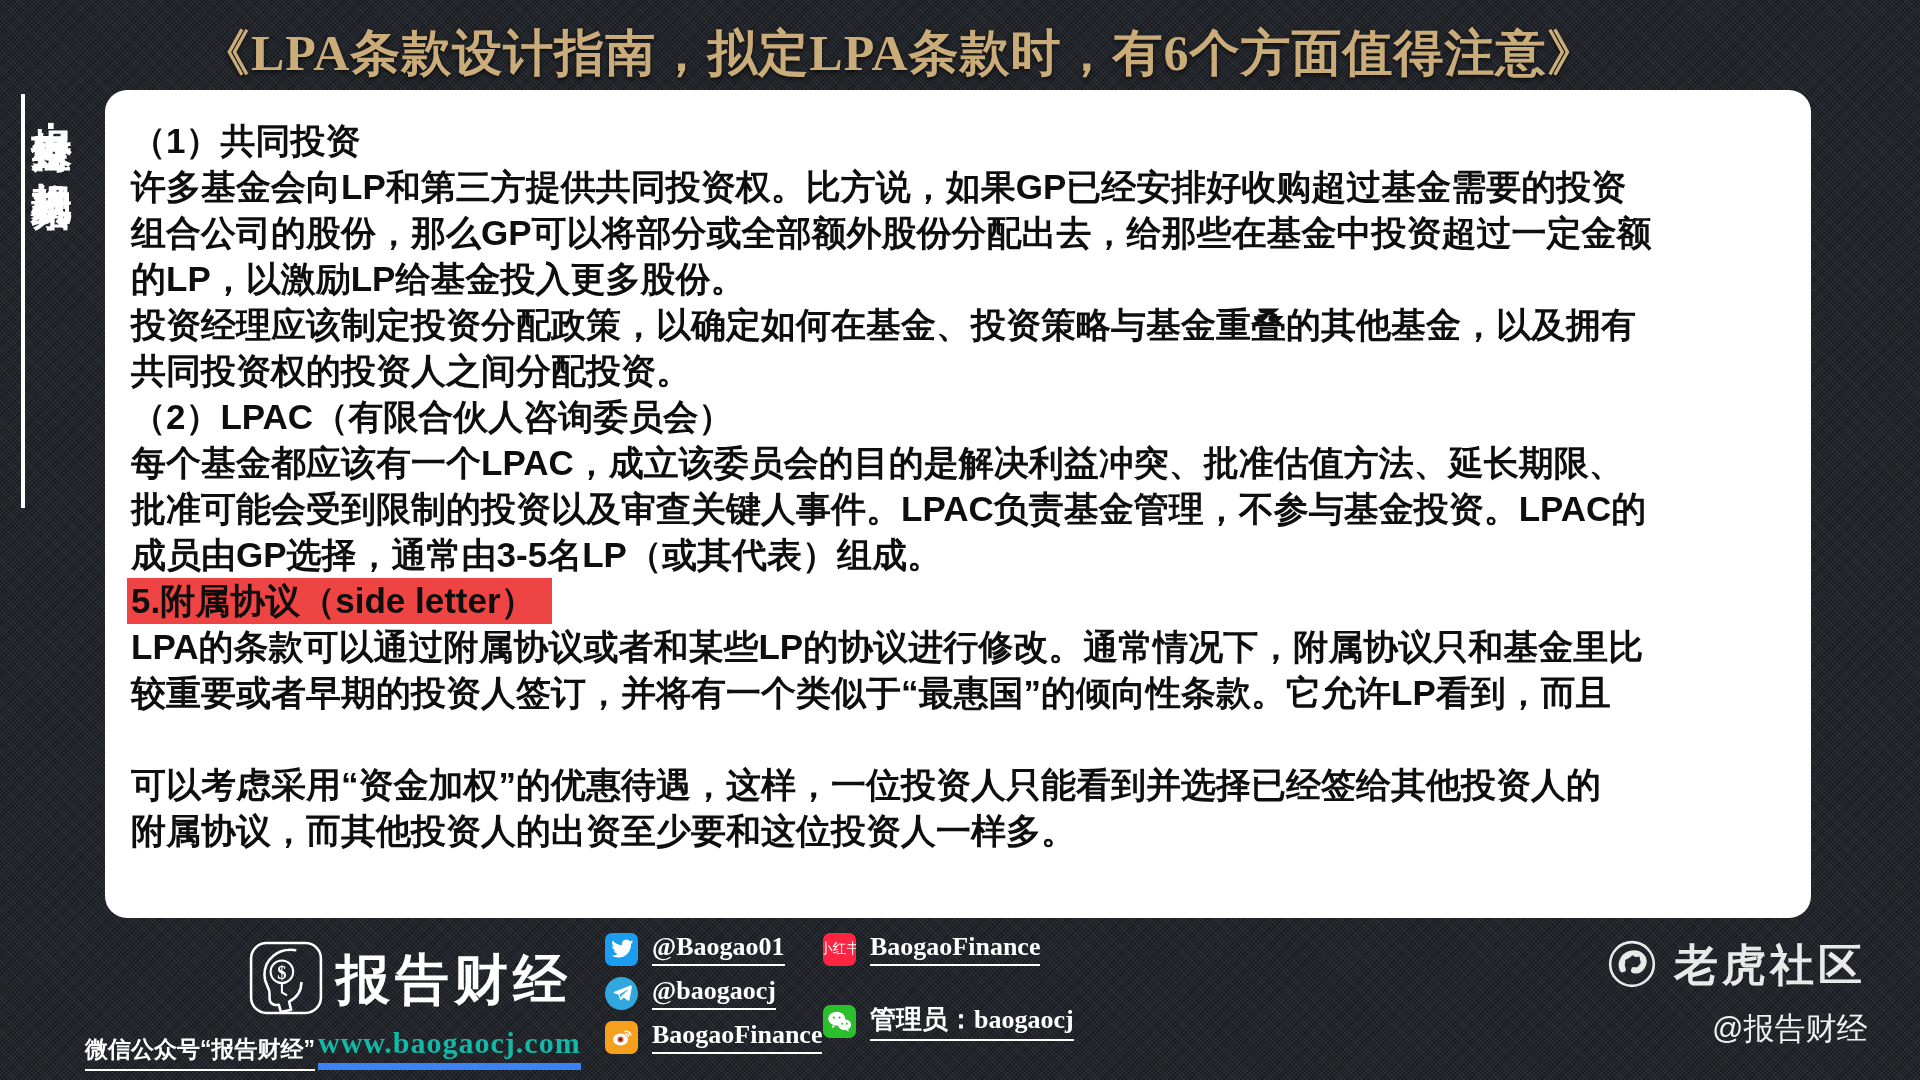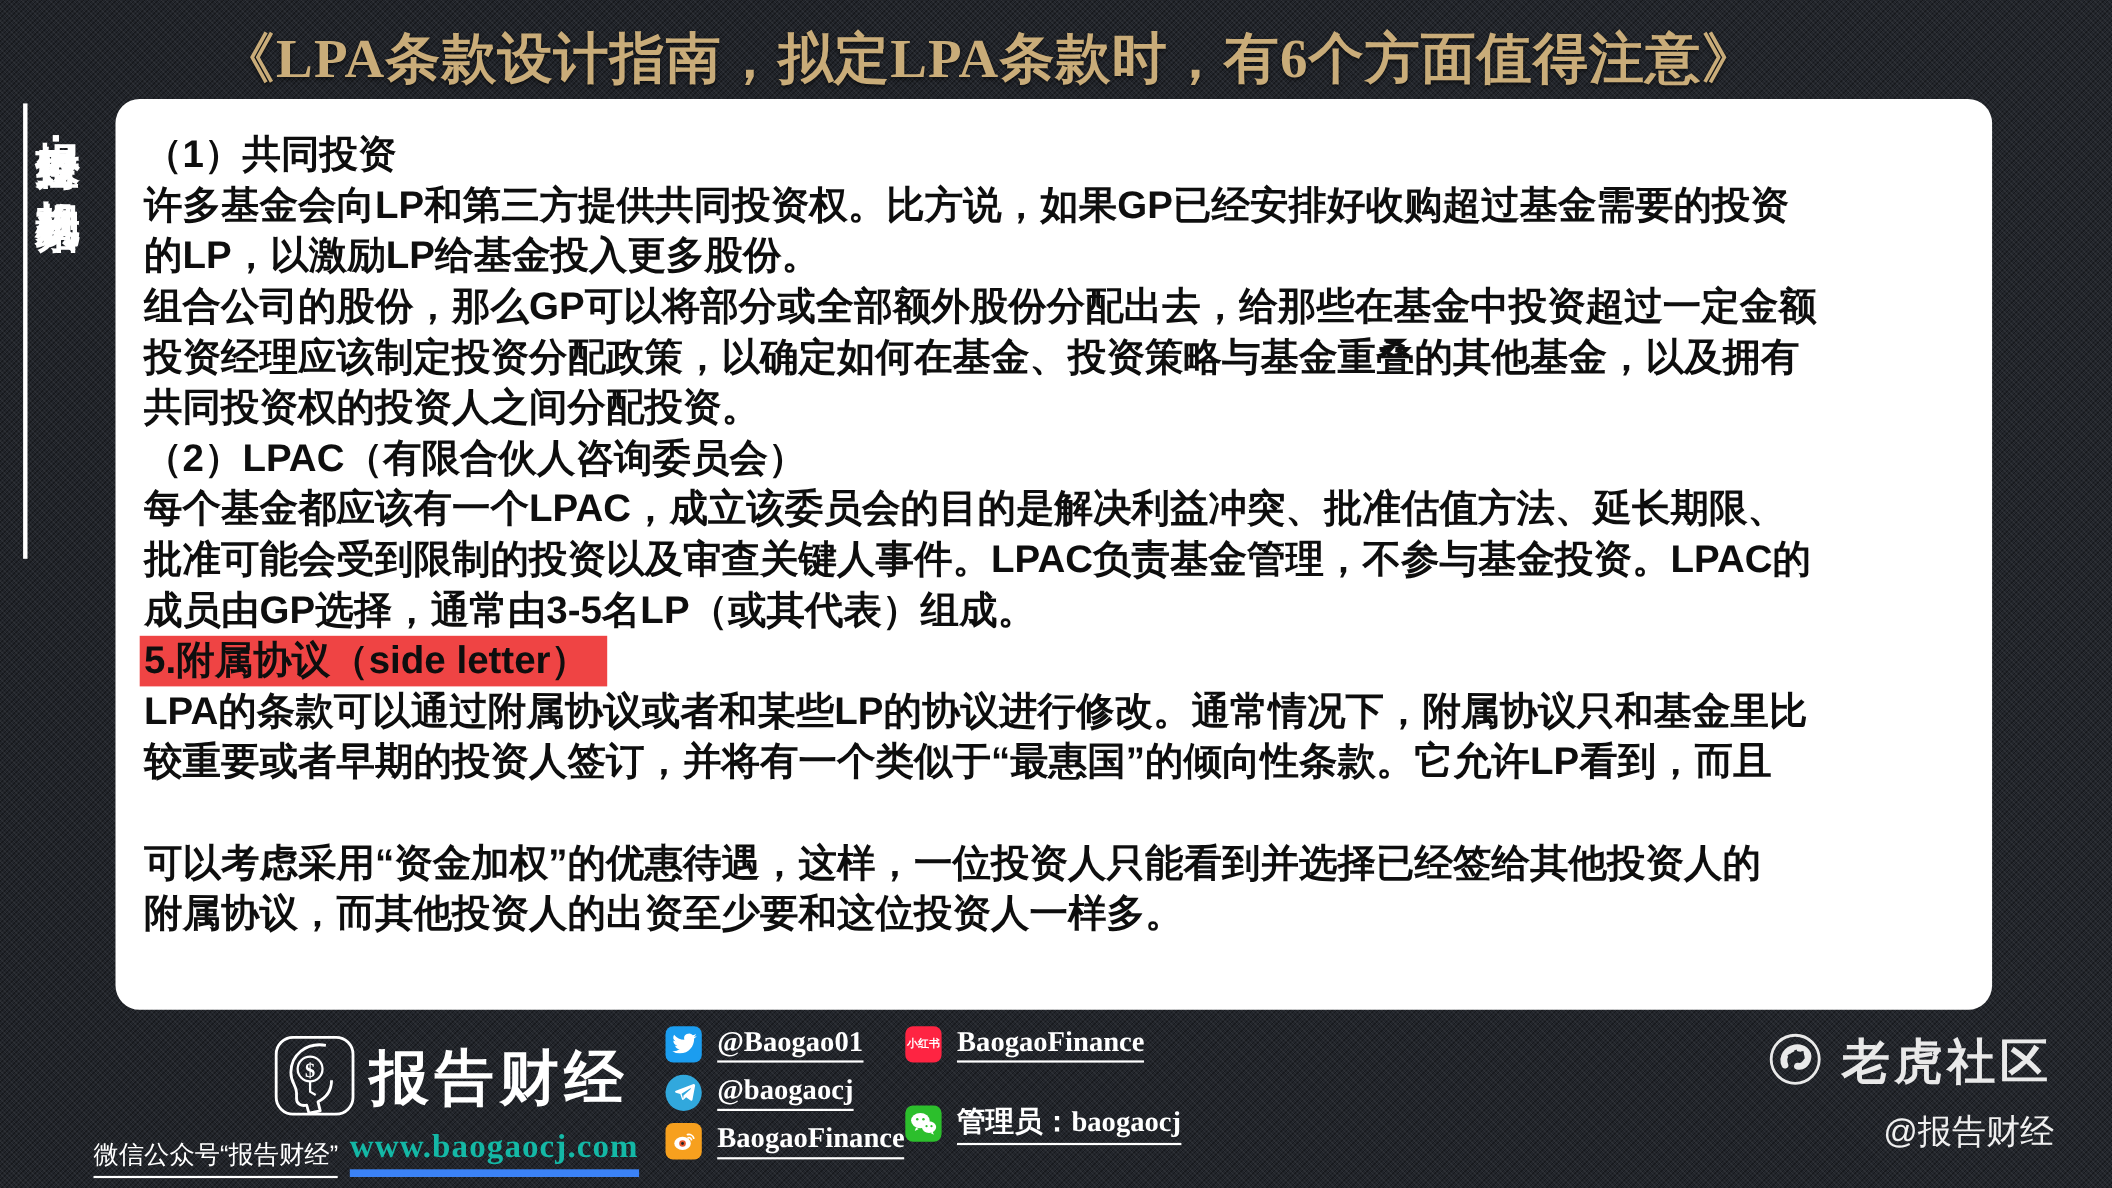--- a/index.html
+++ b/index.html
@@ -36,59 +36,59 @@
   .line{
     font-size:35px;font-weight:bold;color:#0e0e0e;
     line-height:46px;height:46px;white-space:nowrap;
   }
   .line.blank{height:46px;}
   .line.highlight{background:#ef4444;width:fit-content;padding:0 16px 0 4px;margin-left:-4px;}
   
   .brand{position:absolute;left:248px;top:940px;display:flex;align-items:center;gap:12px;}
   .brand-name{font-size:54px;font-weight:900;color:#ffffff;letter-spacing:5px;white-space:nowrap;}
   .brand-sub{
-    position:absolute;left:85px;top:1034px;font-size:23px;font-weight:normal;color:#ffffff;
+    position:absolute;left:85px;top:1034px;font-size:23px;font-weight:bold;color:#ffffff;
     border-bottom:2px solid #ffffff;padding-bottom:4px;white-space:nowrap;
   }
   .brand-site{
     position:absolute;left:318px;top:1026px;font-size:30px;font-weight:bold;color:#14b8a6;
     font-family:"Liberation Serif", serif;border-bottom:7px solid #3b82f6;
     padding-bottom:3px;letter-spacing:1px;white-space:nowrap;
   }
   .socials-a{position:absolute;left:605px;top:932px;display:flex;flex-direction:column;gap:10px;}
   .socials-b{position:absolute;left:823px;top:932px;display:flex;flex-direction:column;gap:38px;}
   .social-row{display:flex;align-items:center;gap:14px;height:34px;}
   .icon-box{
     width:33px;height:33px;border-radius:7px;flex:none;
     display:flex;align-items:center;justify-content:center;overflow:hidden;
   }
   .social-label{
     font-size:26px;font-weight:bold;color:#ffffff;
     font-family:"Liberation Serif", serif;
     border-bottom:2px solid #ffffff;padding-bottom:2px;white-space:nowrap;
   }
-  .xhs-txt{color:#ffffff;font-size:10px;font-weight:bold;white-space:nowrap;}
+  .xhs-txt{color:#ffffff;font-size:14px;font-weight:normal;white-space:nowrap;}
   .tiger{position:absolute;left:1606px;top:936px;display:flex;align-items:center;gap:16px;}
   .tiger-name{font-size:44px;font-weight:bold;color:#e9e9e9;letter-spacing:4px;white-space:nowrap;}
   .tiger-handle{position:absolute;left:1712px;top:1008px;font-size:31px;color:#f0f0f0;white-space:nowrap;}
 </style>
 </head>
 <body>
 
 <div class="main-title">《LPA条款设计指南，拟定LPA条款时，有6个方面值得注意》</div>
 
 <div class="side-rule"></div>
 <div class="side-text">报告财经·机构观察站</div>
 
 <div class="card">
 
 <div class="line heading">（1）共同投资</div>
     <div class="line body">许多基金会向LP和第三方提供共同投资权。比方说，如果GP已经安排好收购超过基金需要的投资</div>
+    <div class="line body">组合公司的股份，那么GP可以将部分或全部额外股份分配出去，给那些在基金中投资超过一定金额</div>
     <div class="line body">的LP，以激励LP给基金投入更多股份。</div>
-    <div class="line body">组合公司的股份，那么GP可以将部分或全部额外股份分配出去，给那些在基金中投资超过一定金额</div>
     <div class="line body">投资经理应该制定投资分配政策，以确定如何在基金、投资策略与基金重叠的其他基金，以及拥有</div>
     <div class="line body">共同投资权的投资人之间分配投资。</div>
     <div class="line heading">（2）LPAC（有限合伙人咨询委员会）</div>
     <div class="line body">每个基金都应该有一个LPAC，成立该委员会的目的是解决利益冲突、批准估值方法、延长期限、</div>
     <div class="line body">批准可能会受到限制的投资以及审查关键人事件。LPAC负责基金管理，不参与基金投资。LPAC的</div>
     <div class="line body">成员由GP选择，通常由3-5名LP（或其代表）组成。</div>
     <div class="line highlight">5.附属协议（side letter）</div>
     <div class="line body">LPA的条款可以通过附属协议或者和某些LP的协议进行修改。通常情况下，附属协议只和基金里比</div>
     <div class="line body">较重要或者早期的投资人签订，并将有一个类似于“最惠国”的倾向性条款。它允许LP看到，而且</div>
     <div class="line blank"></div>

